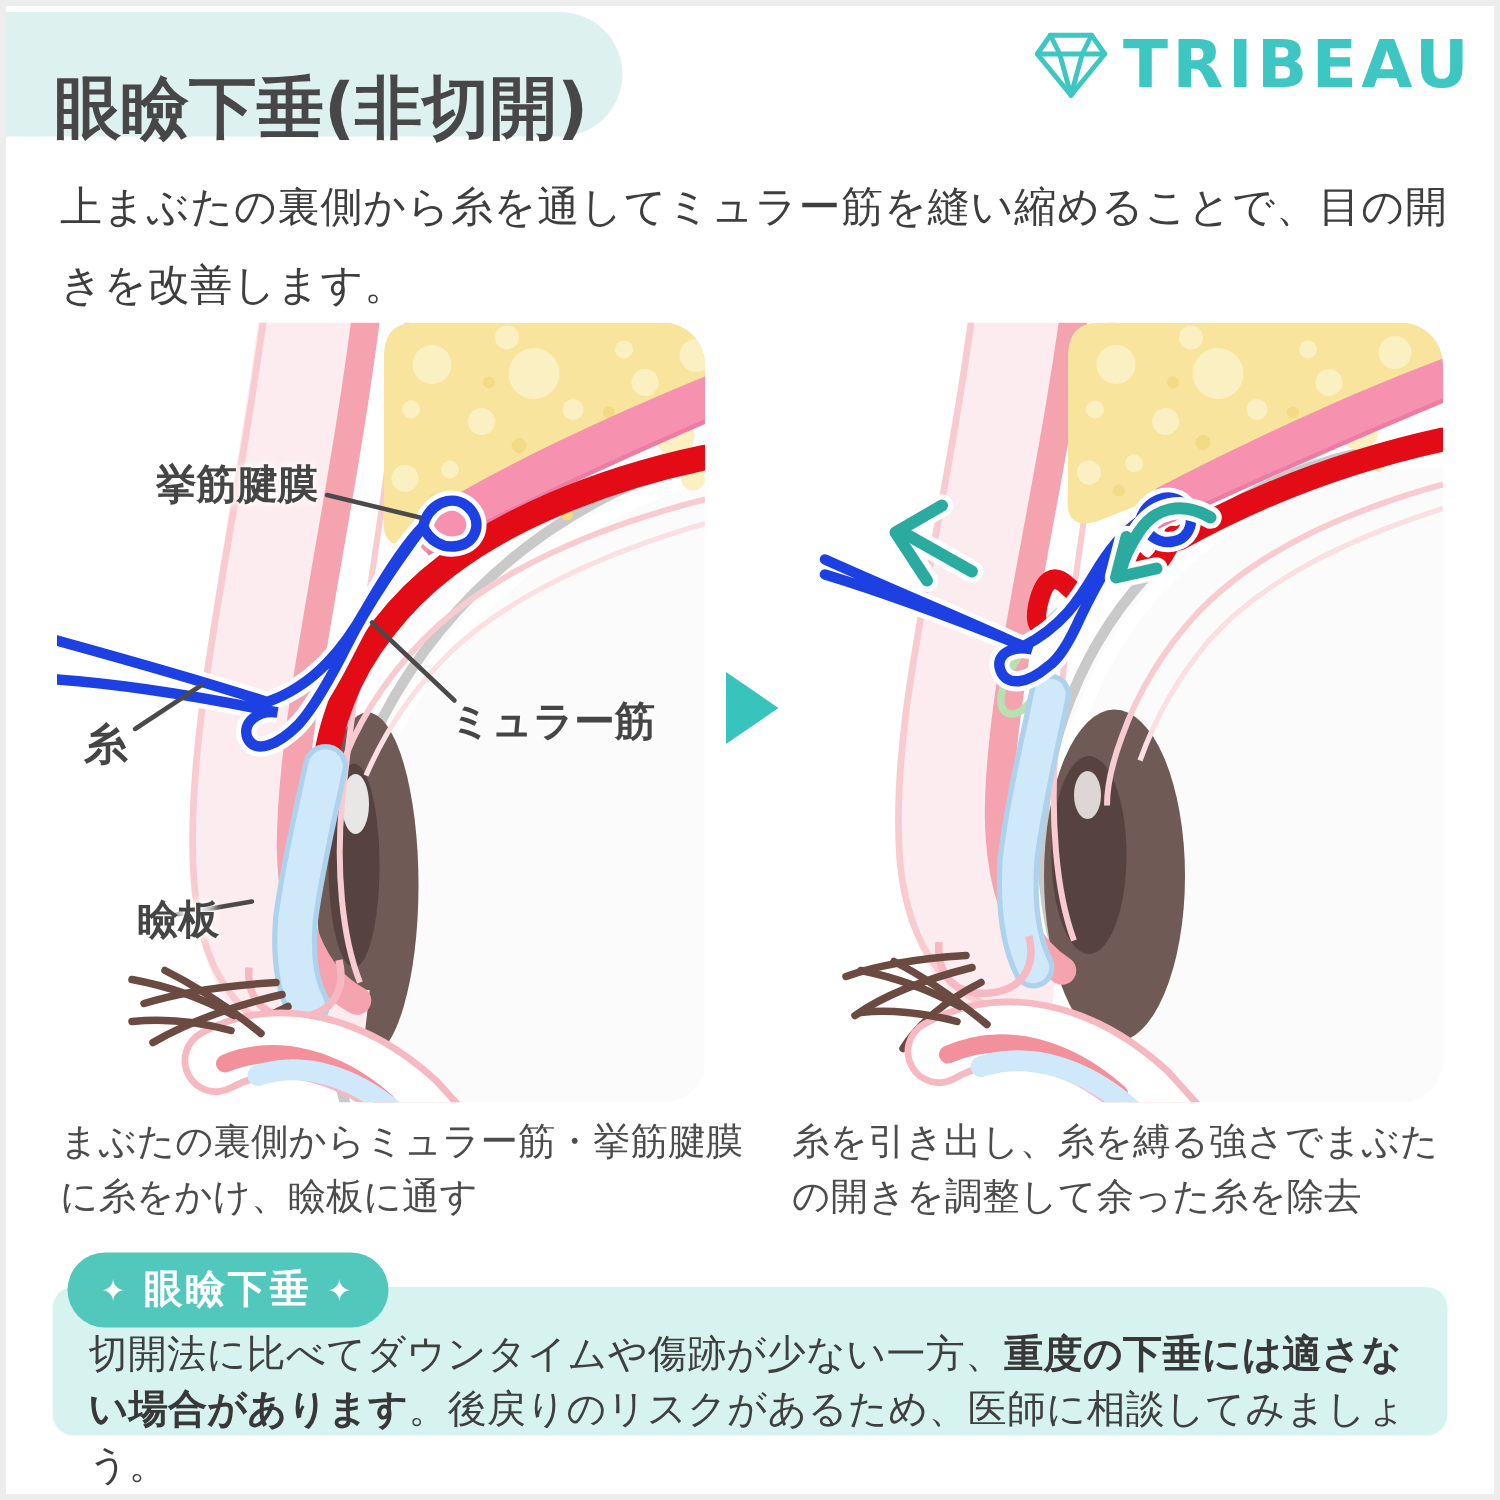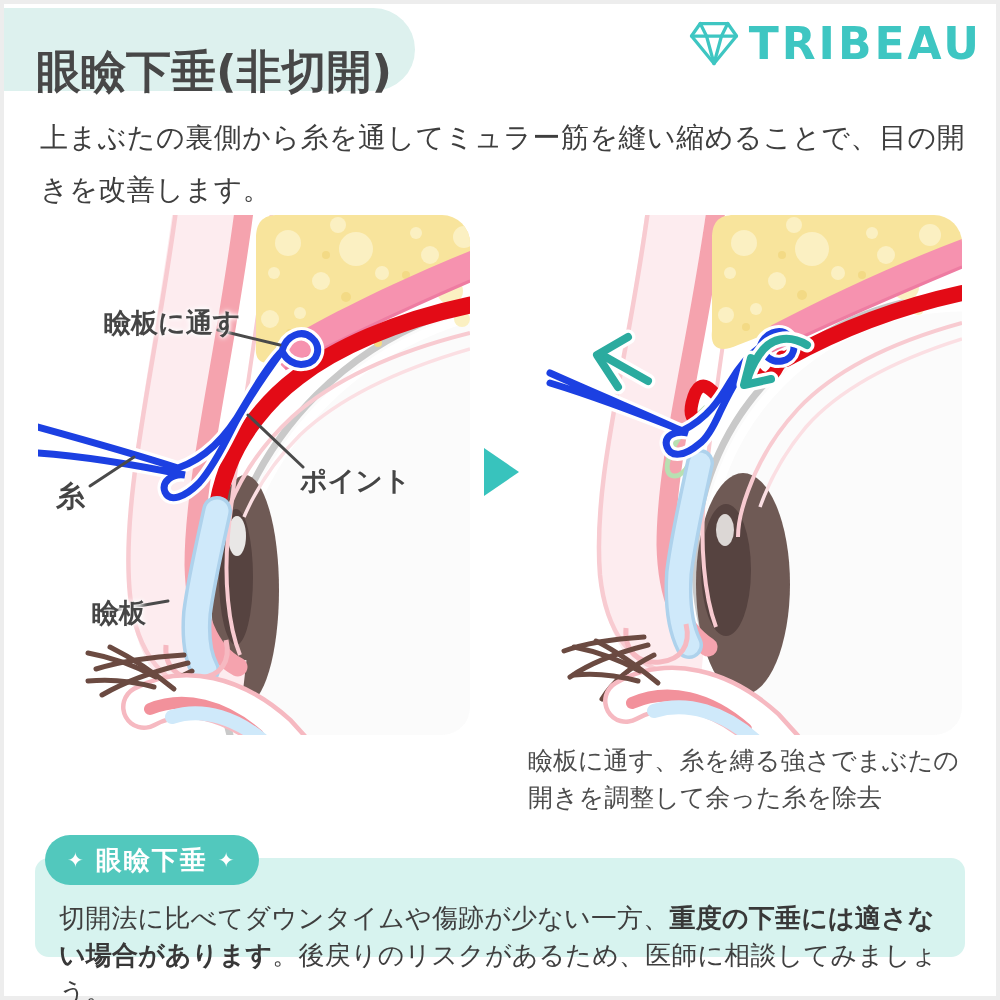--- a/index.html
+++ b/index.html
@@ -46,21 +46,21 @@
   }
   .caption{
     position:absolute;top:742px;font-size:25px;font-weight:500;color:#4c4c4c;line-height:37px;
   }
   #caption-left{left:40px;width:472px;}
   #caption-right{left:528px;width:452px;}
   
   .point-box{
     position:absolute;left:35px;top:858px;width:930px;height:99px;
     background:#d7f3ef;border-radius:14px;box-sizing:border-box;
-    padding:42px 24px 0 24px;
+    padding:27px 24px 0 24px;
   }
   .point-text{font-size:26px;color:#3f3f3f;line-height:37px;font-weight:500;letter-spacing:0.2px;}
   .point-text .em{font-weight:800;color:#383838;}
   .point-badge{
     position:absolute;left:45px;top:835px;height:50px;line-height:50px;
     background:#52c8bd;border-radius:26px;padding:0 22px;color:#ffffff;
     font-size:26px;font-weight:800;letter-spacing:2px;display:flex;align-items:center;gap:10px;
   }
   .point-badge .sparkle{font-size:20px;font-weight:400;}
 </style>
@@ -181,22 +181,22 @@
         <path d="M 0,212 C 58,228 100,240 140,253 C 172,242 192,216 206,191 C 220,167 232,148 244,136 C 248,120 264,114 274,123 C 284,132 280,147 267,149 C 257,151 248,145 244,136 C 228,158 208,186 194,214 C 182,238 170,258 161,268 C 147,282 132,288 127,277 C 123,267 134,258 147,260 C 108,252 56,242 0,238" stroke="#1c40e2" stroke-width="7"></path>
       </g>
 
       <g stroke="#4a4a4a" stroke-width="3" stroke-linecap="round">
         <line x1="180" y1="115" x2="242" y2="130"></line>
         <line x1="210" y1="200" x2="265" y2="252"></line>
         <line x1="52" y1="271" x2="96" y2="242"></line>
         <line x1="66" y1="397" x2="130" y2="386"></line>
       </g>
     </svg>
-    <div class="fig-label" style="left:66px;top:90px;">瞼板に通す</div>
-    <div class="fig-label" style="left:262px;top:248px;">ポイント</div>
+    <div class="fig-label" style="left:66px;top:90px;">挙筋腱膜</div>
+    <div class="fig-label" style="left:262px;top:248px;">ミュラー筋</div>
     <div class="fig-label" style="left:18px;top:262px;font-size:29px;">糸</div>
     <div class="fig-label" style="left:6px;top:380px;padding-left:48px;">瞼板</div>
   </div>
 
   <div class="next-arrow"></div>
 
   <div class="figure" id="figure-right">
     <svg width="432" height="520" viewBox="0 0 432 520">
       <g>
         <circle cx="433" cy="349" r="268" fill="#fbfbfb" stroke="#c9c9c9" stroke-width="7"></circle>
@@ -298,21 +298,22 @@
           <path d="M 241,164 L 214,170 L 221,143"></path>
         </g>
         <g stroke="#2bab9f" stroke-width="8">
           <path d="M 277,130 C 258,119 240,123 229,140 C 223,149 219,158 217,166"></path>
           <path d="M 241,164 L 214,170 L 221,143"></path>
         </g>
       </g>
     </svg>
   </div>
 
-  <div class="caption" id="caption-right">瞼板に通す、糸を縛る強さでまぶたの開きを調整して余った糸を除去</div>
+  <div class="caption" id="caption-left">まぶたの裏側からミュラー筋・挙筋腱膜に糸をかけ、瞼板に通す</div>
+  <div class="caption" id="caption-right">糸を引き出し、糸を縛る強さでまぶたの開きを調整して余った糸を除去</div>
 
   <div class="point-box">
     <div class="point-text"><span>切開法に比べてダウンタイムや傷跡が少ない一方、</span><span class="em">重度の下垂には適さない場合があります</span><span>。後戻りのリスクがあるため、医師に相談してみましょう。</span></div>
   </div>
   <div class="point-badge">
     <span class="sparkle">✦</span>
     <span>眼瞼下垂</span>
     <span class="sparkle">✦</span>
   </div>
 

